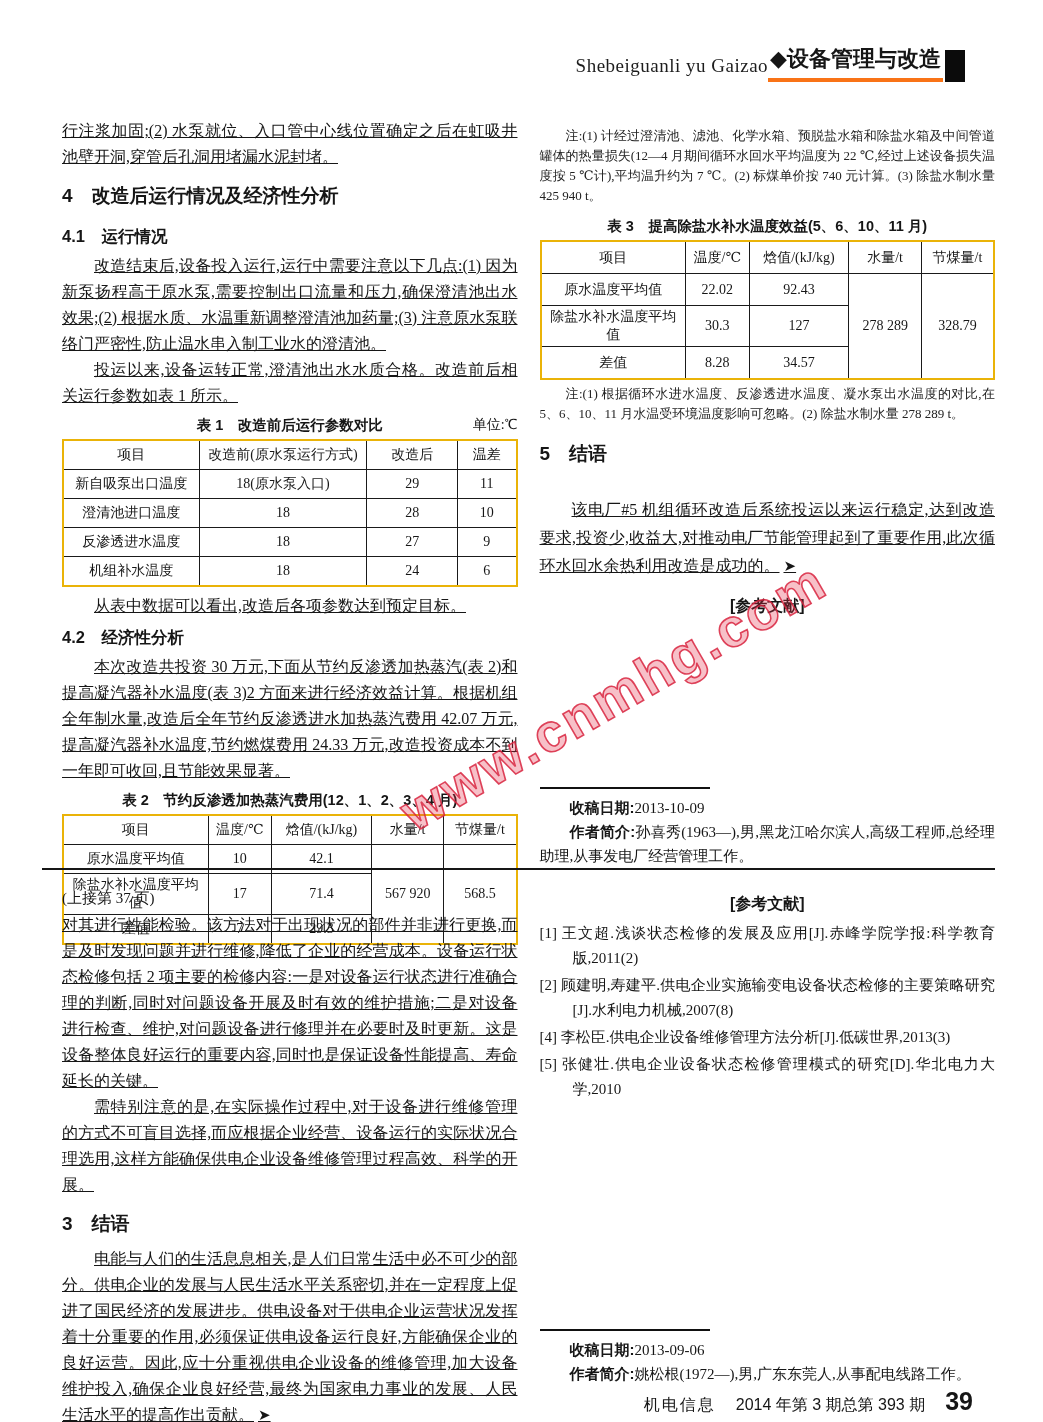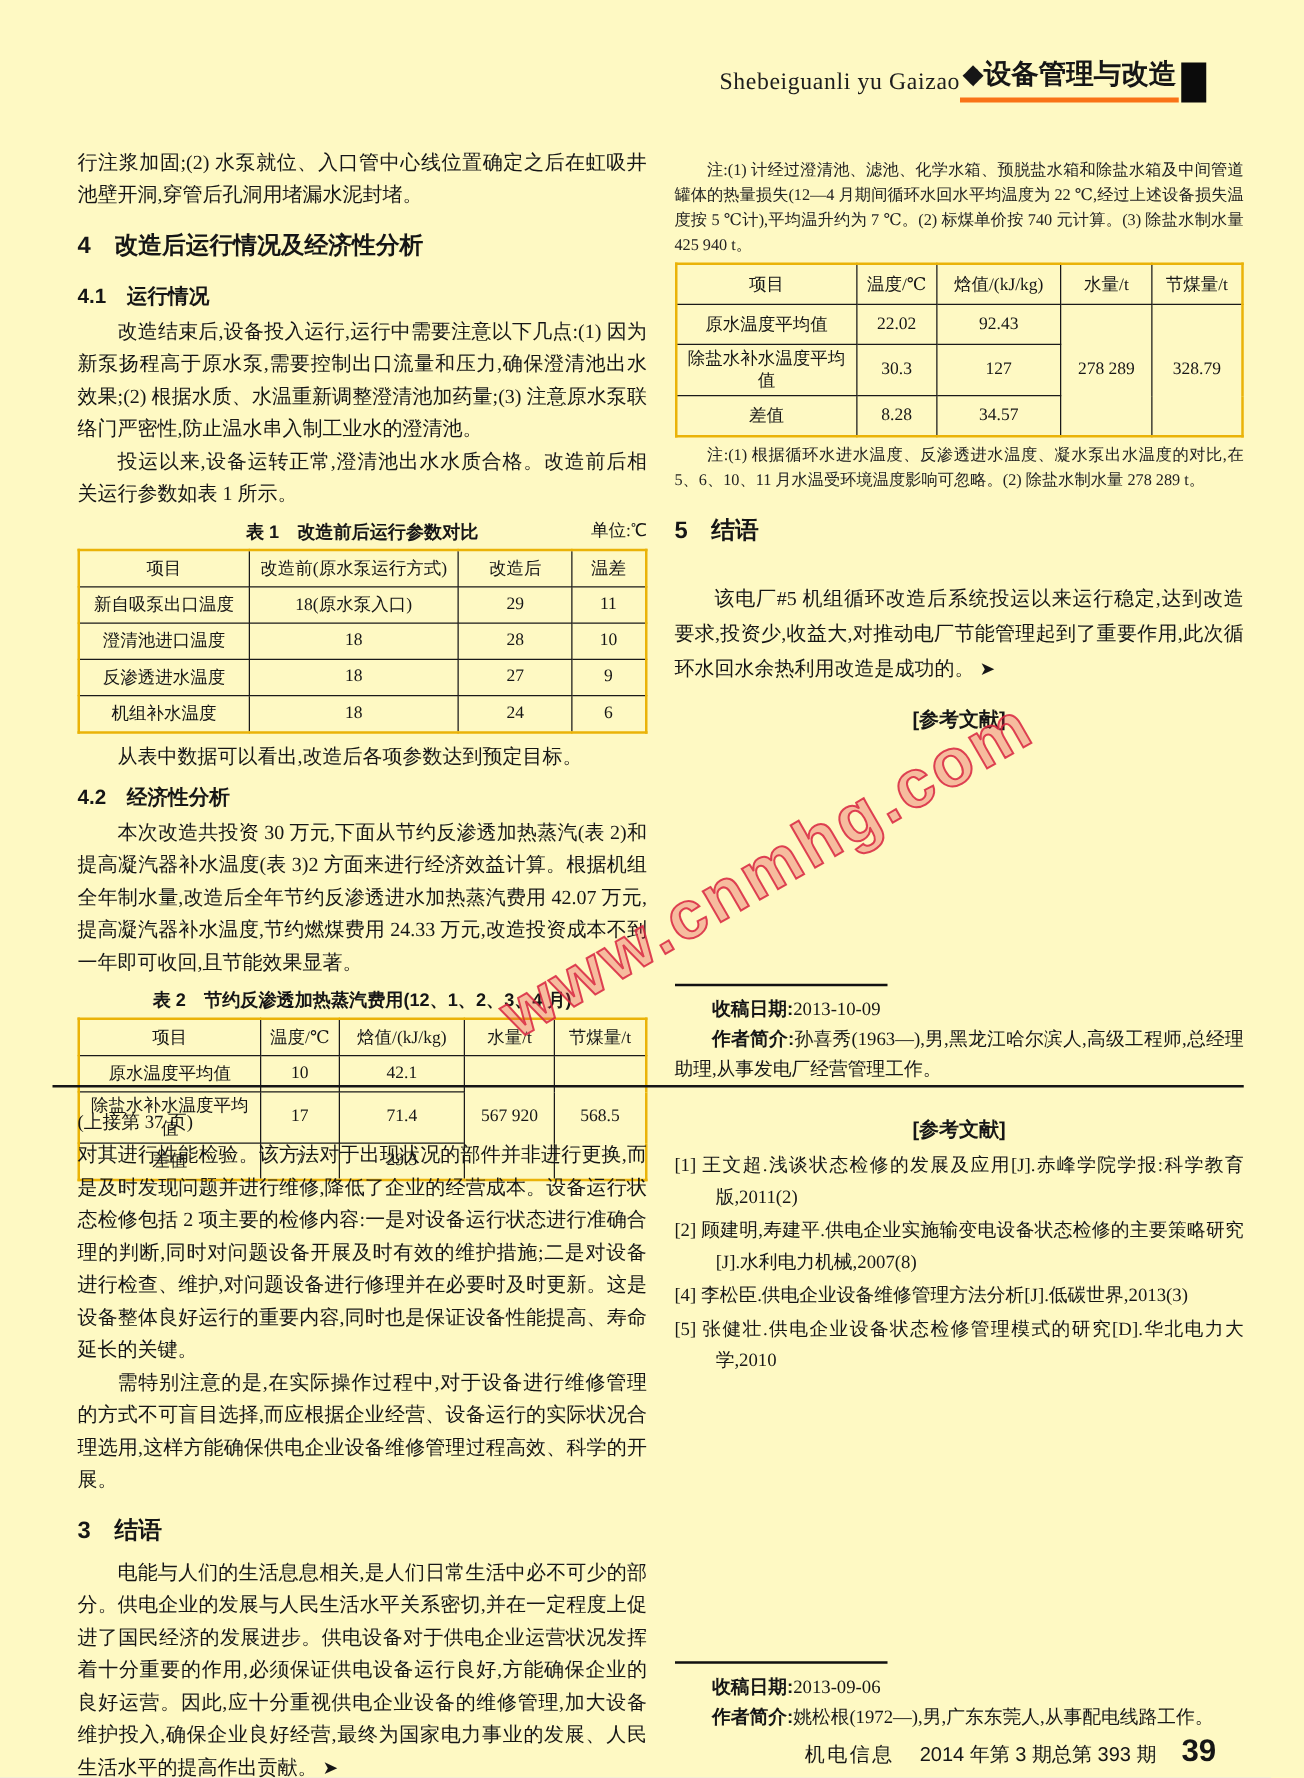--- a/index.html
+++ b/index.html
@@ -1,32 +1,32 @@
 <!DOCTYPE html>
 <html><head>
 <meta charset="utf-8">
 <style>
   html,body{margin:0;padding:0;background:#e8e8e6;}
-  .page{position:relative;width:1043px;height:1422px;margin:0 auto;background:#fef9c3;
+  .page{position:relative;width:1043px;height:1422px;margin:0 auto;background:#ffffff;
         font-family:"Liberation Serif","DejaVu Serif",serif;color:#161616;overflow:hidden;}
 
   
   .hdr{position:absolute;top:44px;right:78px;display:flex;align-items:flex-end;}
   .hdr .en{font-size:19px;color:#1d1d1d;padding-bottom:5px;letter-spacing:0.5px;}
   .hdr .zh{font-family:"Liberation Sans","DejaVu Sans",sans-serif;font-weight:bold;font-size:22px;
            border-bottom:4px solid #f97316;padding:0 2px 4px 2px;}
   .hdr .block{width:20px;height:32px;background:#0b0b0b;margin-left:2px;}
 
   
   .sec{position:absolute;left:62px;width:933px;display:flex;gap:22px;}
   .sec1{top:118px;height:750px;}
   .sec2{top:886px;height:500px;}
   .col{width:456px;display:flex;flex-direction:column;}
 
-  .p{font-size:16px;line-height:26px;text-align:justify;margin:0;text-indent:2em;}
+  .p{font-size:16px;line-height:26px;text-align:justify;margin:0;text-indent:2em;text-decoration:underline;}
   .p.noind{text-indent:0;}
   .h1{font-family:"Liberation Sans","DejaVu Sans",sans-serif;font-size:19px;font-weight:bold;margin:13px 0 9px;}
   .h2{font-family:"Liberation Sans","DejaVu Sans",sans-serif;font-size:16.5px;font-weight:bold;margin:8px 0 5px;}
   .note{font-size:13px;line-height:20px;text-align:justify;text-indent:2em;margin:4px 0 4px;color:#222;}
 
   .tblcap{position:relative;font-family:"Liberation Sans","DejaVu Sans",sans-serif;
           font-size:14.5px;font-weight:bold;text-align:center;margin:7px 0 4px;}
   .tblcap .unit{position:absolute;right:0;top:0;font-family:"Liberation Serif",serif;font-weight:normal;font-size:14px;}
   table{width:100%;border-collapse:collapse;font-size:14px;table-layout:fixed;border:2px solid #eab308;}
   th,td{border:1px solid #1a1a1a;text-align:center;padding:2px 2px;height:24px;font-weight:normal;}
@@ -164,20 +164,23 @@
           <td>7</td>
           <td>29.3</td>
         </tr>
       </tbody>
         </table>
     </div>
 
     <div class="col">
       <p class="note" style="margin-top:8px;">注:(1) 计经过澄清池、滤池、化学水箱、预脱盐水箱和除盐水箱及中间管道罐体的热量损失(12—4 月期间循环水回水平均温度为 22 ℃,经过上述设备损失温度按 5 ℃计),平均温升约为 7 ℃。(2) 标煤单价按 740 元计算。(3) 除盐水制水量 425 940 t。</p>
 
+      <div class="tblcap">
+        <span>表 3　提高除盐水补水温度效益(5、6、10、11 月)</span>
+      </div>
       <table class="t3">
         <colgroup>
             <col style="width:32%">
             <col style="width:14%">
             <col style="width:22%">
             <col style="width:16%">
             <col style="width:16%">
           </colgroup>
         <tbody>
             <tr>

